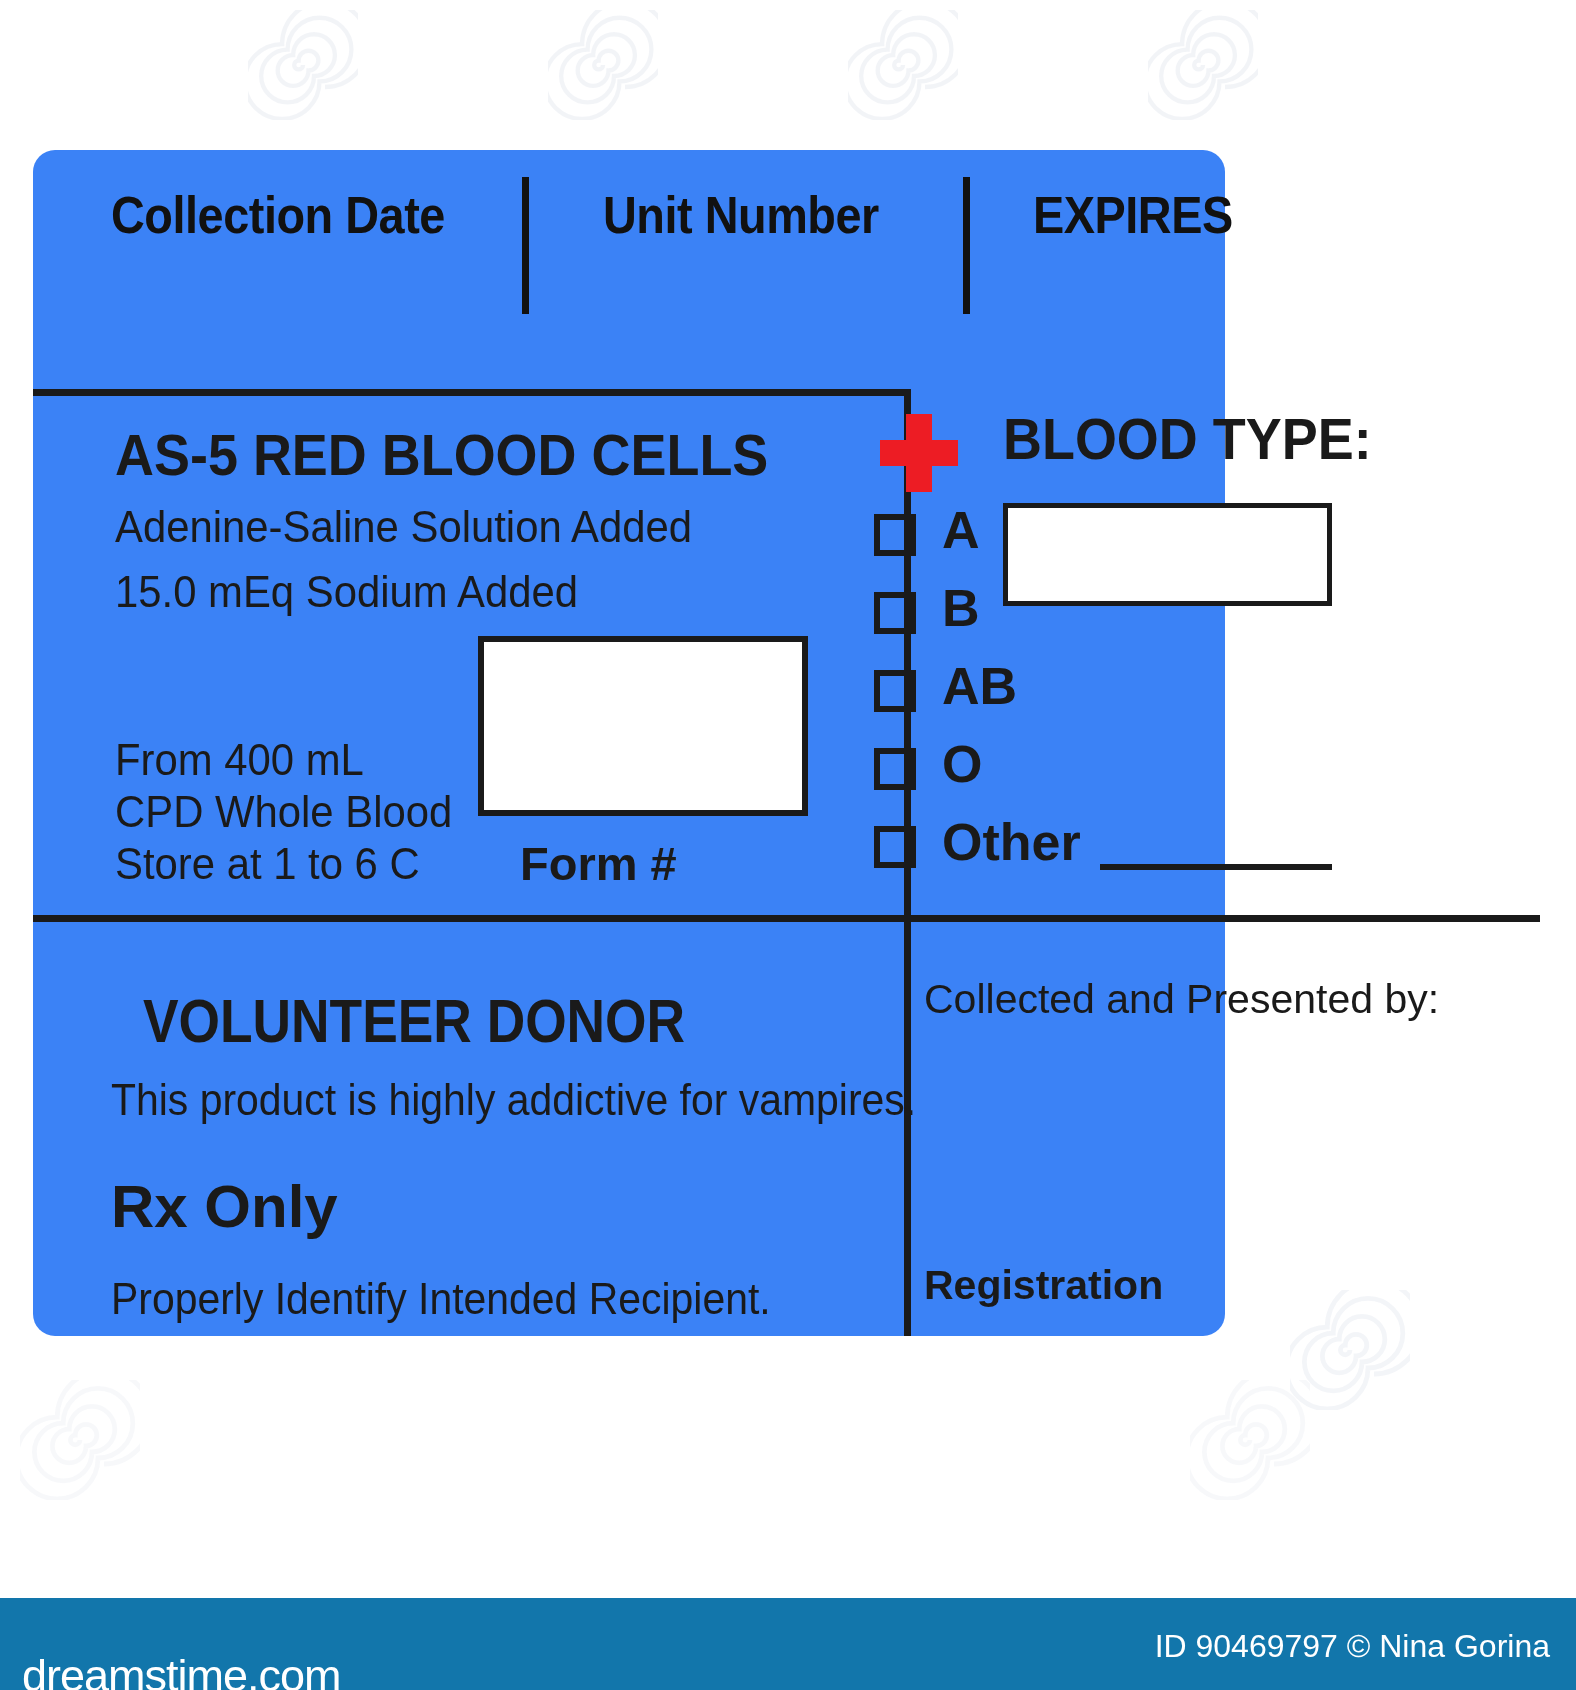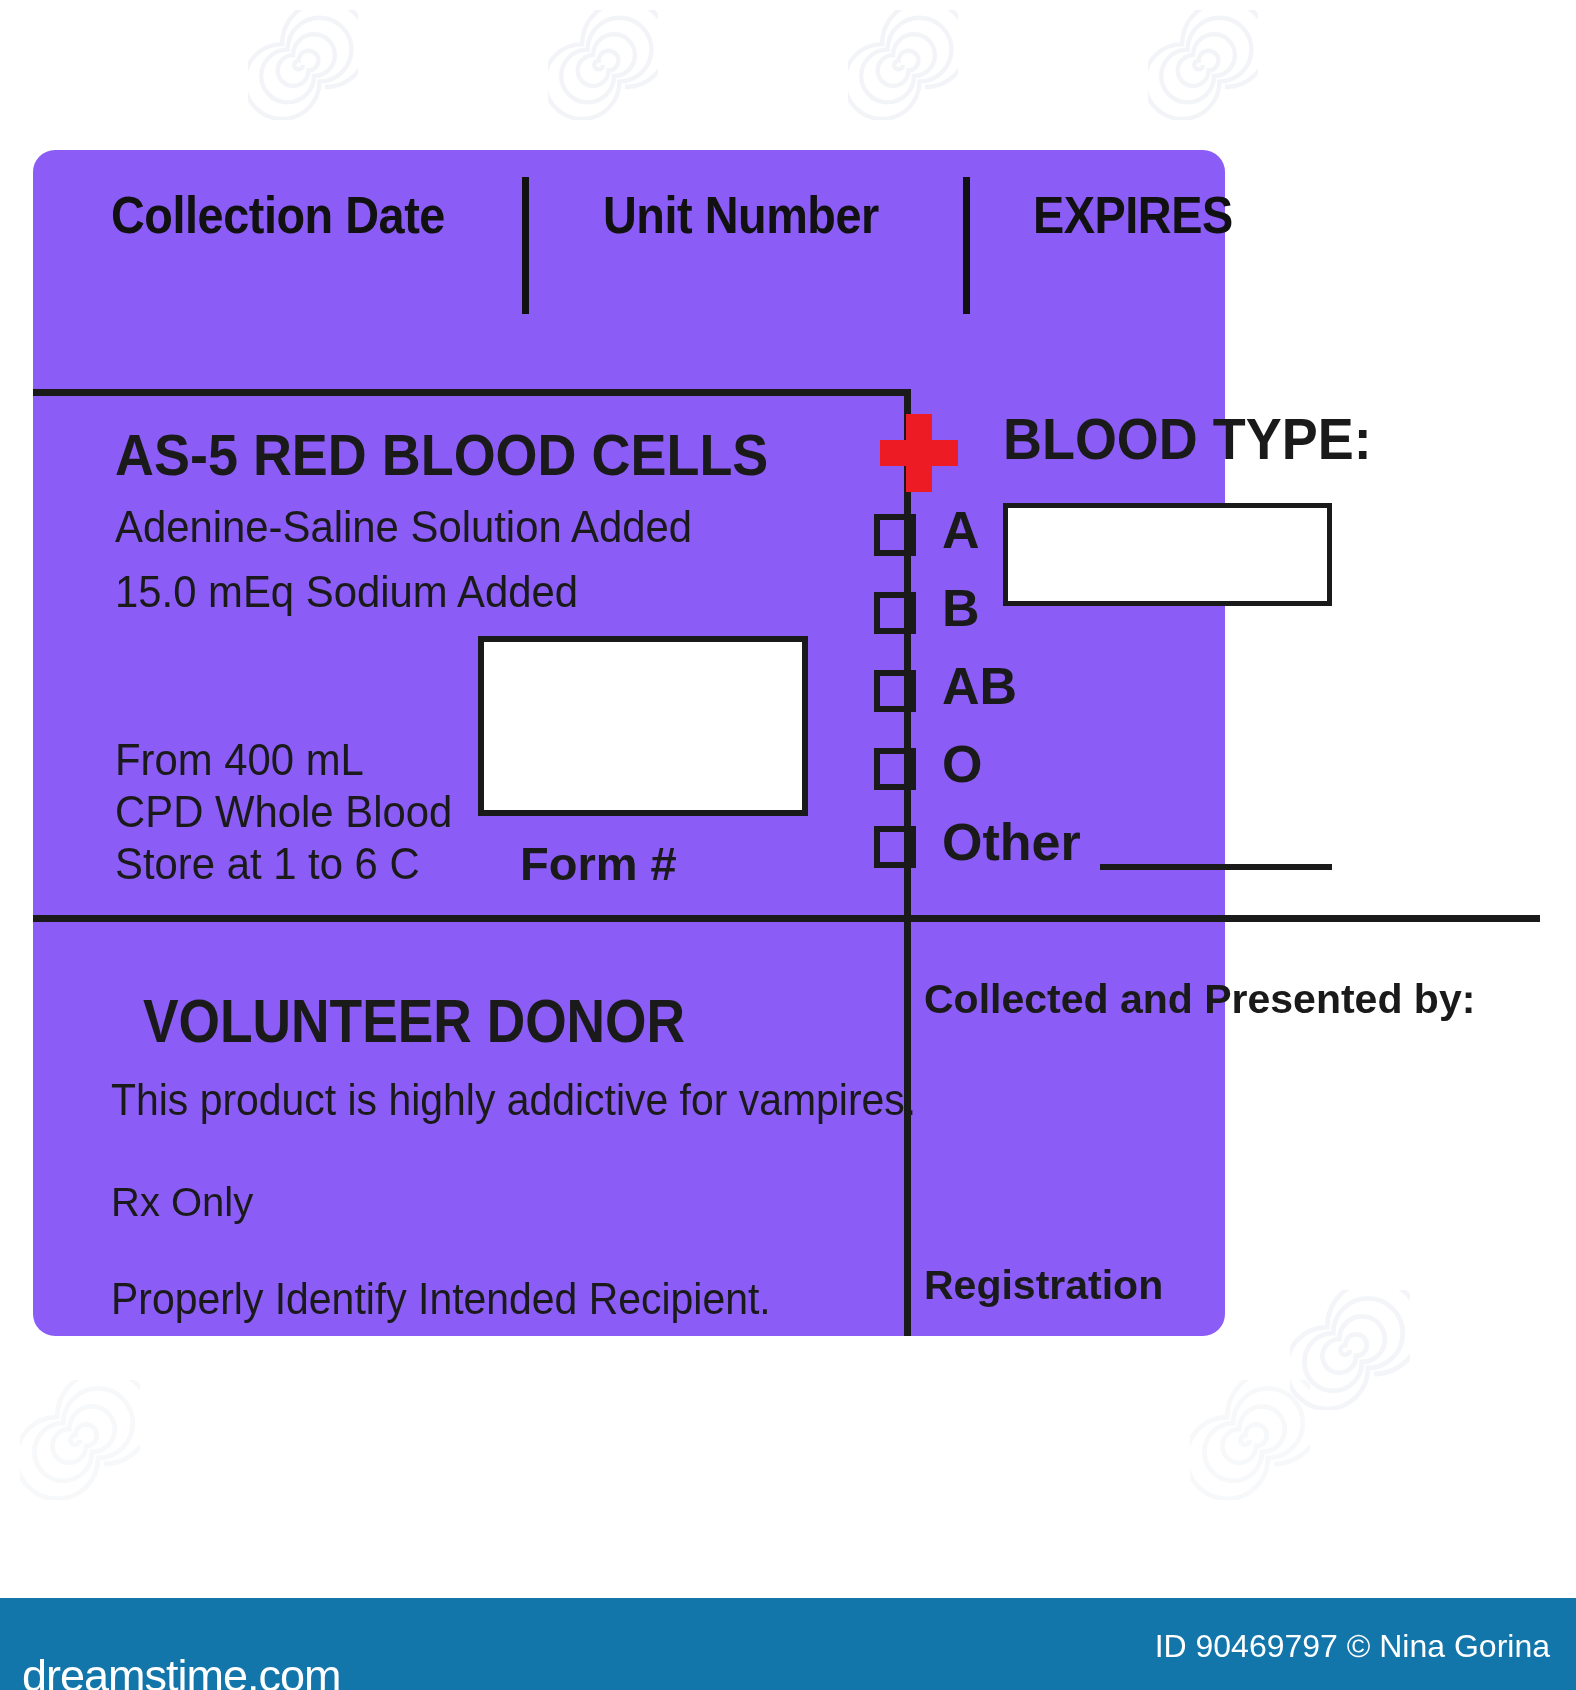--- a/index.html
+++ b/index.html
@@ -19,21 +19,21 @@
     background: #ffffff;
   }
 
   
   #label-card {
     position: absolute;
     left: 33px;
     top: 150px;
     width: 1192px;
     height: 1186px;
-    background: #8b5cf6;
+    background: #3b82f6;
     border-radius: 22px;
   }
 
   
   .hdr {
     position: absolute;
     font-weight: bold;
     color: #111111;
     white-space: nowrap;
     font-size: 52px;
@@ -262,23 +262,23 @@
     top: 153px;
     font-size: 44px;
     color: #1a1a1a;
     white-space: nowrap;
     transform: scaleX(0.93);
     transform-origin: left center;
   }
   #rx-only {
     position: absolute;
     left: 78px;
-    top: 258px;
-    font-size: 40px;
-    font-weight: normal;
+    top: 250px;
+    font-size: 60px;
+    font-weight: bold;
     color: #1a1a1a;
     white-space: nowrap;
   }
   #rx-sub {
     position: absolute;
     left: 78px;
     top: 352px;
     font-size: 44px;
     color: #1a1a1a;
     white-space: nowrap;
@@ -292,21 +292,21 @@
     left: 878px;
     top: 772px;
     width: 629px;
     height: 414px;
   }
   #collected-label {
     position: absolute;
     left: 13px;
     top: 54px;
     font-size: 41px;
-    font-weight: bold;
+    font-weight: normal;
     color: #1a1a1a;
     white-space: nowrap;
   }
   #registration-label {
     position: absolute;
     left: 13px;
     top: 340px;
     font-size: 41px;
     font-weight: bold;
     color: #1a1a1a;

